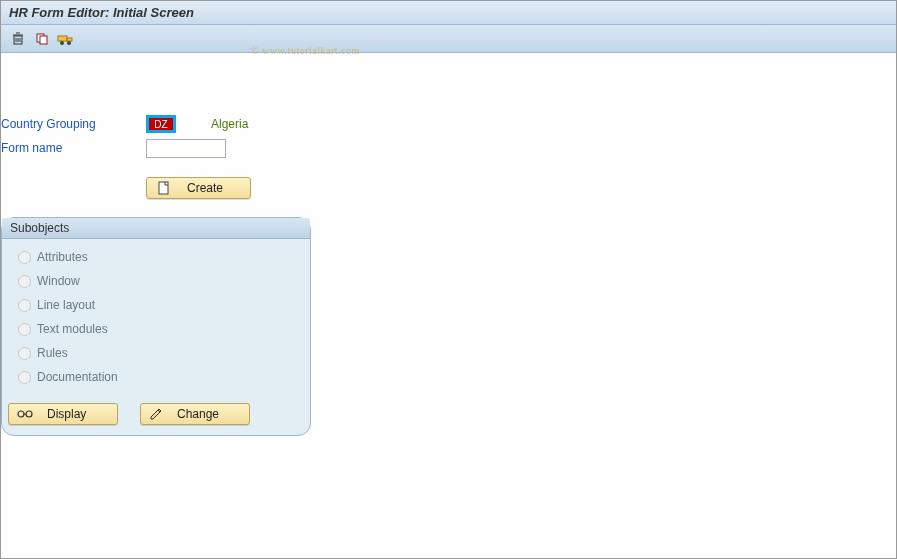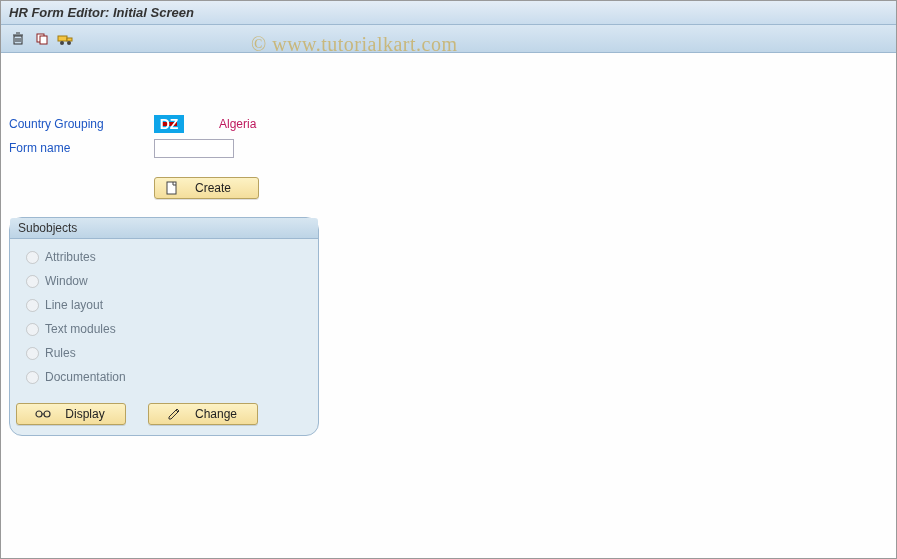--- a/index.html
+++ b/index.html
@@ -27,40 +27,40 @@
       padding: 4px 8px;
       height: 28px;
       display: flex;
       align-items: center;
       gap: 6px;
       position: relative;
     }
     .watermark {
       position: absolute;
       left: 250px;
-      top: 8px;
-      font-size: 20px;
+      top: 20px;
+      font-size: 10px;
       color: #c9b26a;
       opacity: 0.85;
       font-family: "Times New Roman", serif;
       letter-spacing: 0.5px;
     }
     .tb-icon { width: 18px; height: 18px; display: inline-flex; align-items: center; justify-content: center; cursor: pointer; }
-    .content { padding: 20px 8px 8px 8px; }
+    .content { padding: 20px 8px 8px 0; }
     .form-row { display: flex; align-items: center; height: 22px; margin-bottom: 2px; }
     .flabel { width: 145px; color: #1d56c4; }
     .fval {
       width: 30px; height: 18px;
       background: #b00; color: #fff;
-      font-size: 14px; font-weight: bold;
+      font-size: 10px; font-weight: normal;
       display: inline-flex; align-items: center; justify-content: center;
-      border: 7px solid #0ea5e9;
+      border: 3px solid #0ea5e9;
       margin-right: 35px;
     }
-    .fdesc { color: #be185d; }
+    .fdesc { color: #4d7c0f; }
     .finput {
       width: 80px; height: 19px;
       border: 1px solid #aab;
       background: #fff;
       margin-left: 0;
     }
     .btn-row { margin-top: 18px; margin-bottom: 18px; padding-left: 145px; }
     .sap-btn {
       background: linear-gradient(#fdf2c4, #f4de9c);
       border: 1px solid #b8a360;
@@ -96,21 +96,21 @@
       display: flex; align-items: center;
       height: 24px; padding-left: 4px;
       color: #6b7a88;
     }
     .radio-row input[type=radio] { margin-right: 6px; }
     .panel-foot {
       padding: 8px 6px 10px 6px;
       display: flex;
       gap: 22px;
     }
-    .panel-foot .sap-btn { min-width: 110px; justify-content: center; padding-left: 8px; gap: 14px; }
+    .panel-foot .sap-btn { min-width: 110px; justify-content: flex-start; padding-left: 8px; gap: 14px; }
   </style>
 </head>
 <body>
 
 <div class="title-bar">HR Form Editor: Initial Screen</div>
 
 <div class="toolbar">
   <span class="tb-icon">
     <svg width="16" height="16" viewBox="0 0 16 16">
       <rect x="4" y="5" width="8" height="8" fill="none" stroke="#333" stroke-width="1"></rect>

